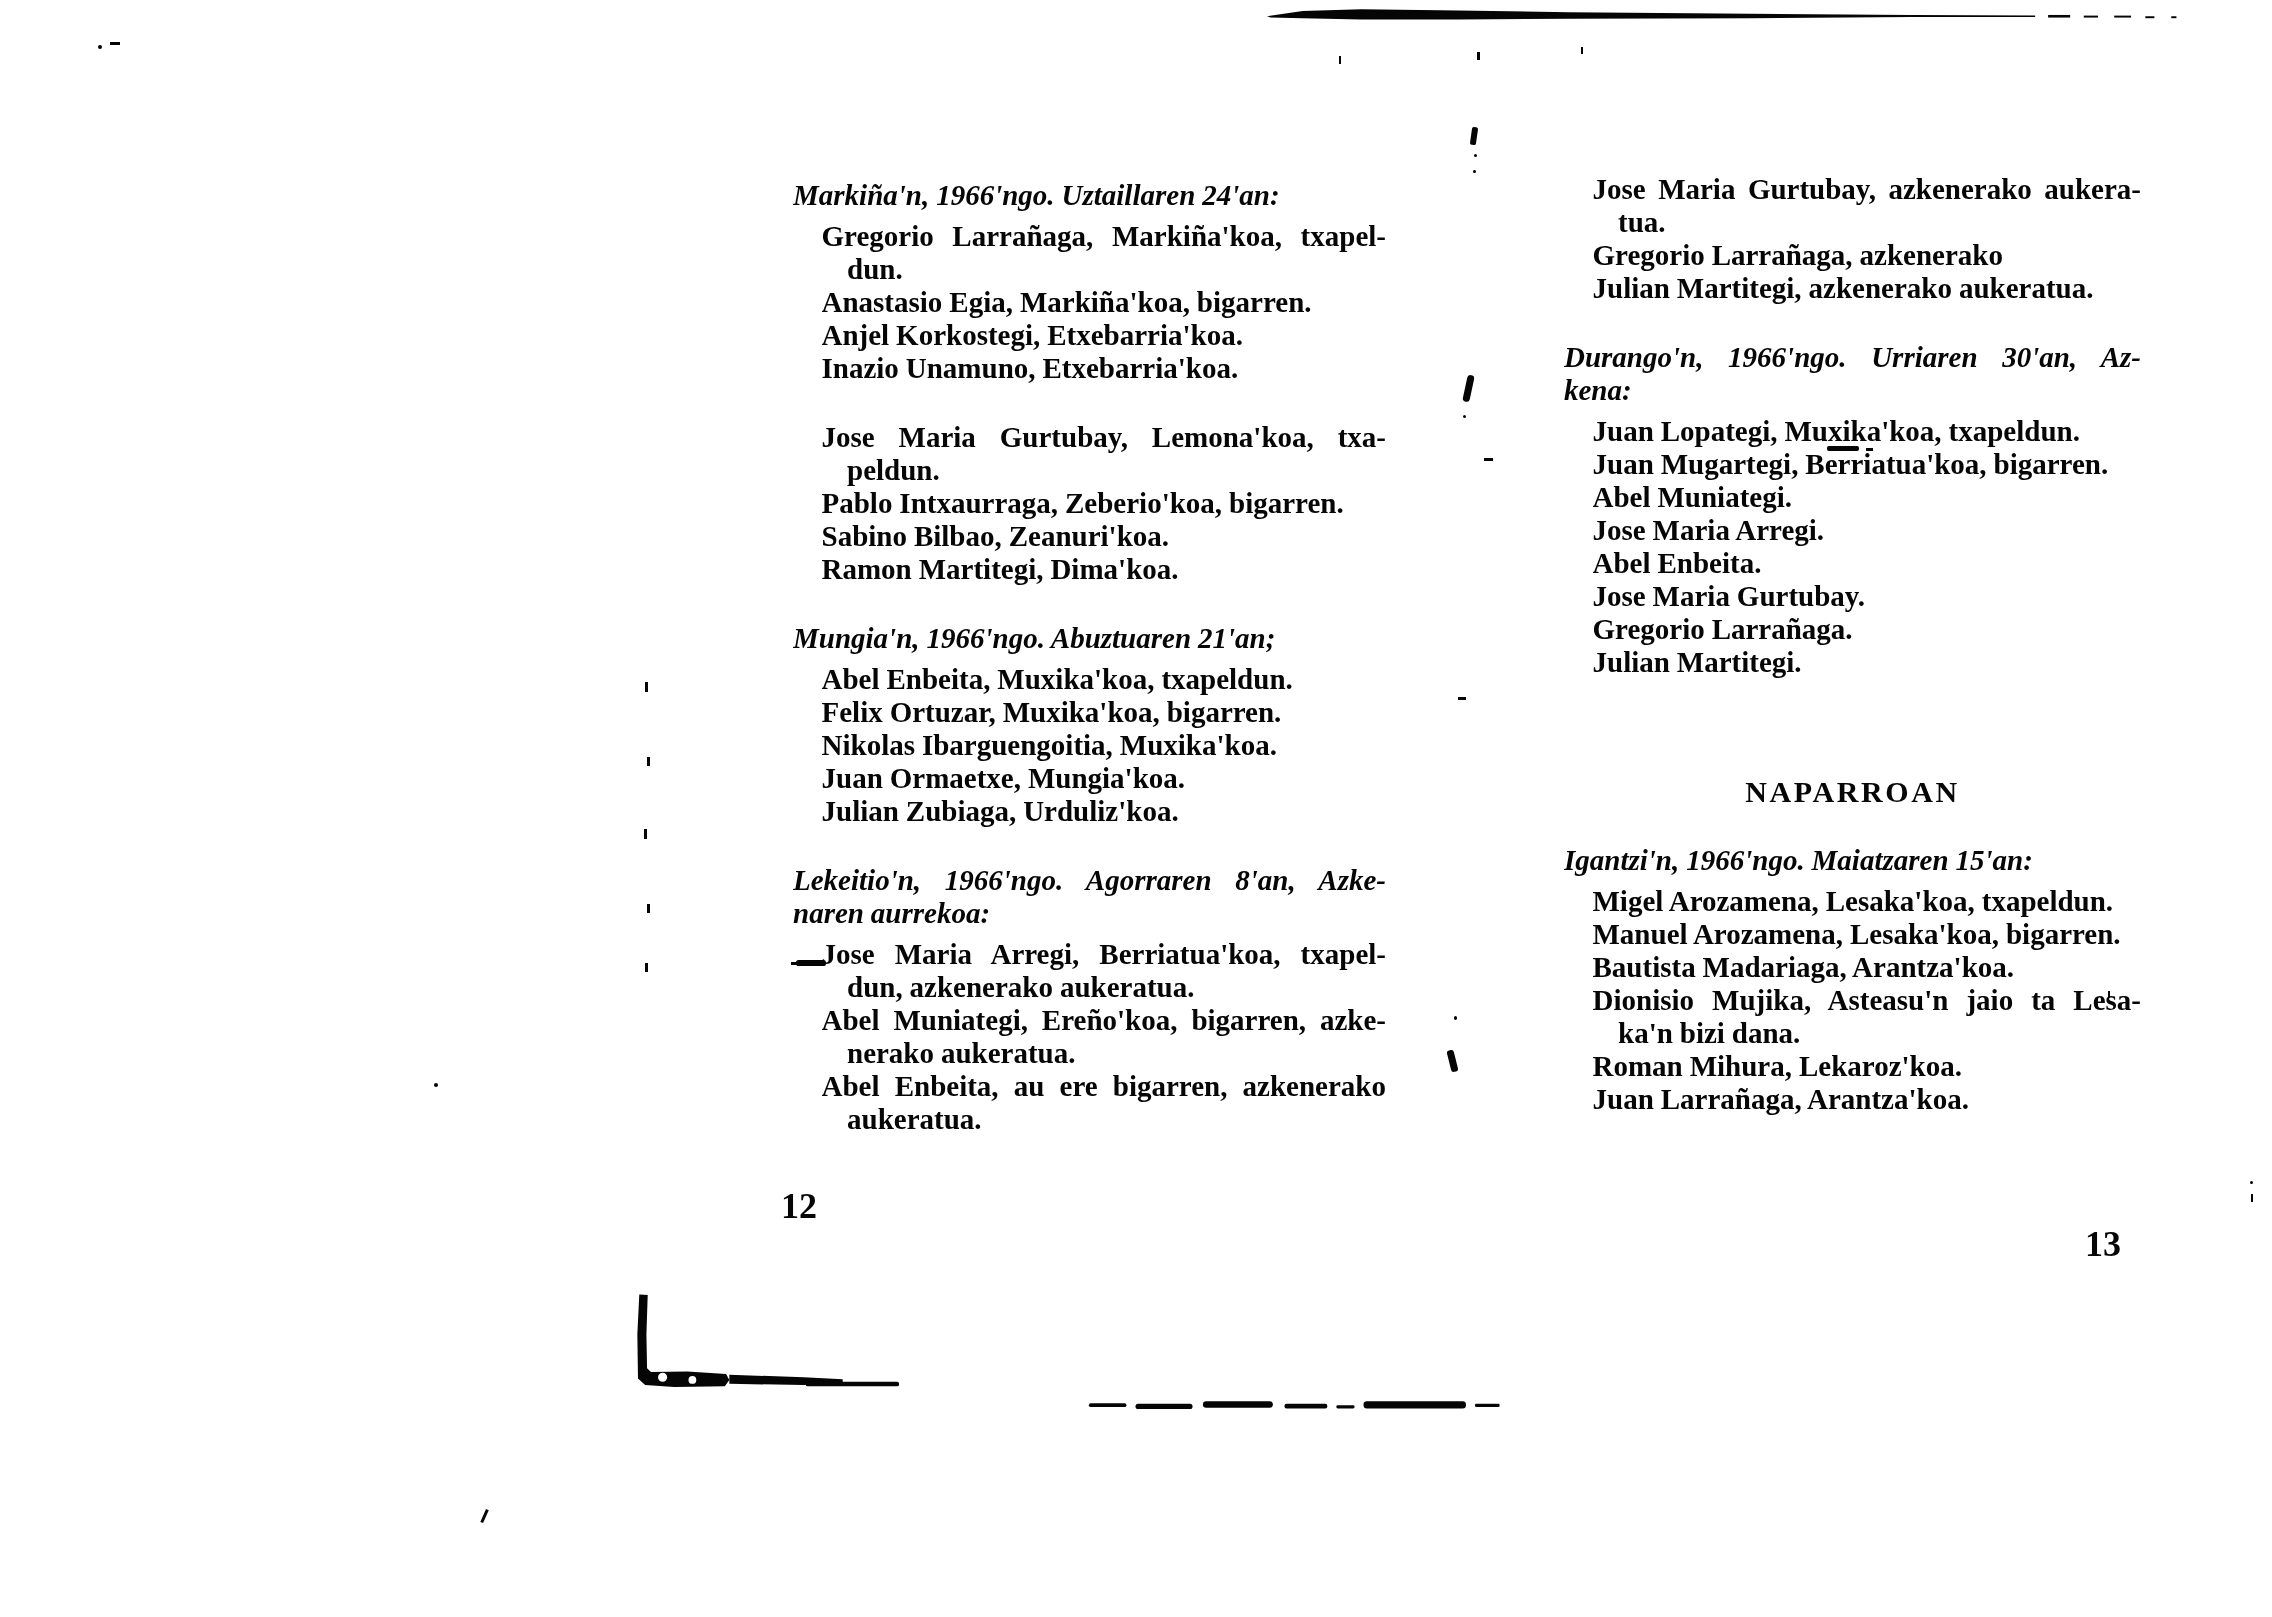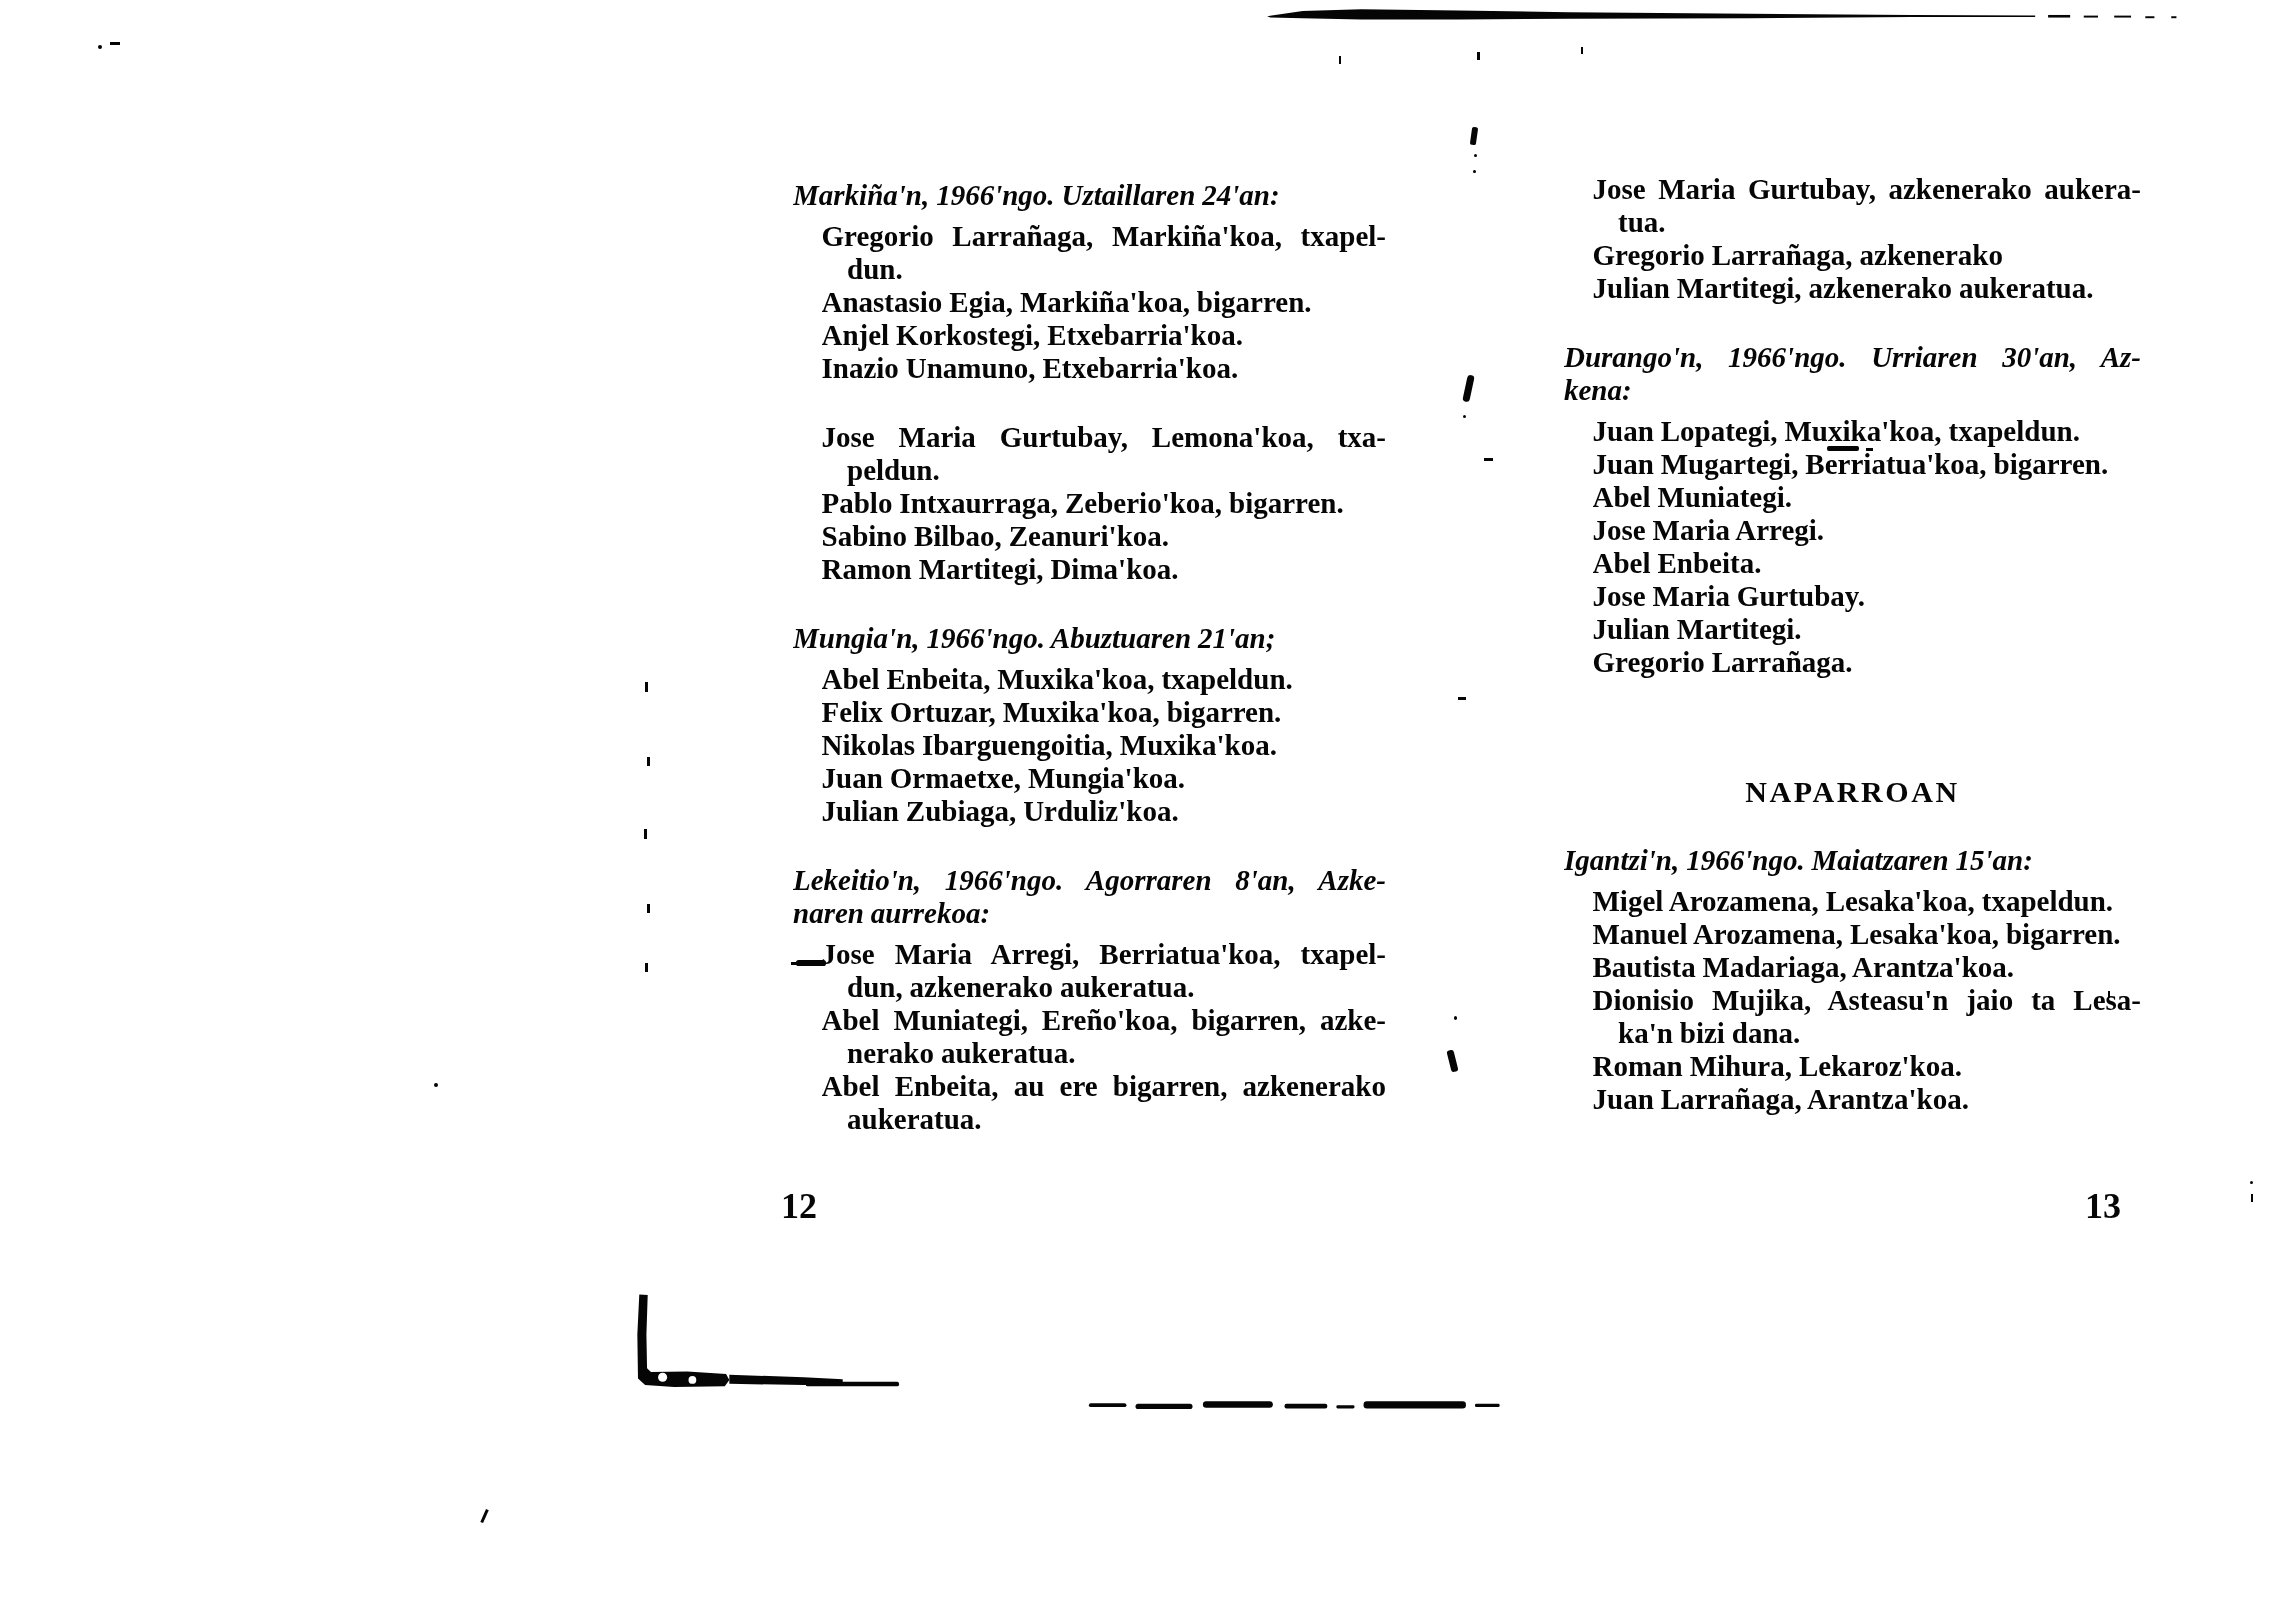--- a/index.html
+++ b/index.html
@@ -30,21 +30,21 @@
 
   .sec-title{
     font-size:30px;font-weight:700;letter-spacing:2.6px;
     text-align:center;line-height:33px;
   }
 
   .pagenum{
     position:absolute;font-size:36px;font-weight:700;line-height:28.5px;
   }
   #pagenum-12{left:781px;top:1192px;}
-  #pagenum-13{left:2085px;top:1192px;}
+  #pagenum-13{left:2085px;top:1230px;}
 
   
   .art{position:absolute;background:#050505;}
   .art.round{border-radius:50%;}
   svg.artsvg{position:absolute;left:0;top:0;}
   #heading-smudge{left:796px;top:960px;width:30px;height:5.8px;border-radius:2.6px;}
   #heading-smudge2{left:791px;top:962px;width:7.8px;height:2.6px;}
   #kena-dash{left:1827px;top:446px;width:32px;height:4.5px;border-radius:1.9px;}
   #kena-dash2{left:1866px;top:448px;width:6.5px;height:2.6px;}
 </style>
@@ -166,24 +166,24 @@
         <div class="entry">
           <div class="tl el">Jose Maria Arregi.</div>
         </div>
         <div class="entry">
           <div class="tl el">Abel Enbeita.</div>
         </div>
         <div class="entry">
           <div class="tl el">Jose Maria Gurtubay.</div>
         </div>
         <div class="entry">
+          <div class="tl el">Gregorio Larrañaga.</div>
+        </div>
+        <div class="entry">
           <div class="tl el">Julian Martitegi.</div>
-        </div>
-        <div class="entry">
-          <div class="tl el">Gregorio Larrañaga.</div>
         </div>
       </div>
     </div>
     <div class="section title-sec">
       <div class="sec-title">NAPARROAN</div>
     </div>
     <div class="section after-title">
       <div class="heading">
         <div class="tl hl">Igantzi'n, 1966'ngo. Maiatzaren 15'an:</div>
       </div>

